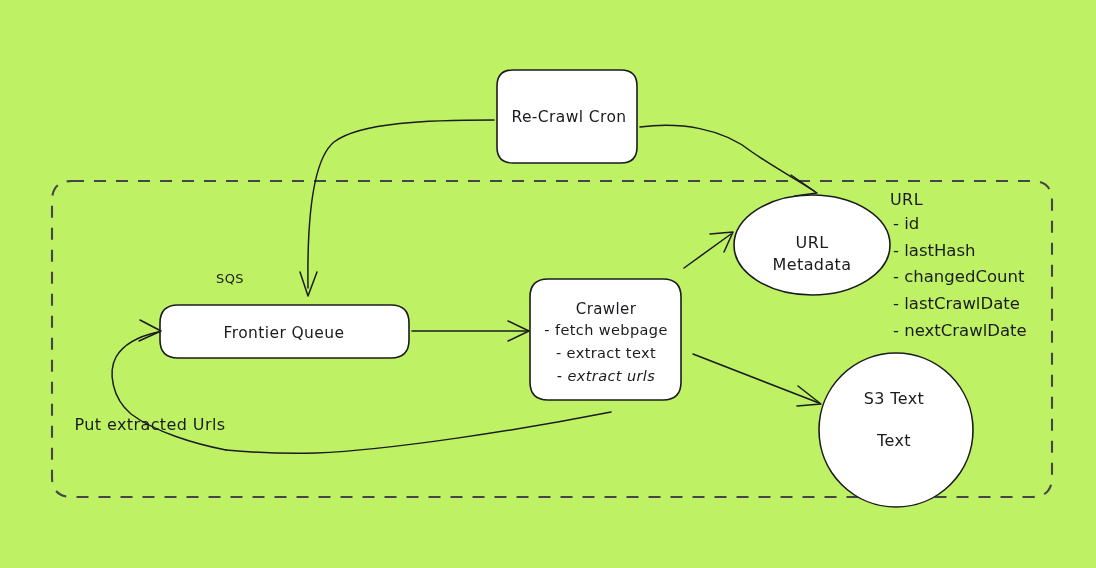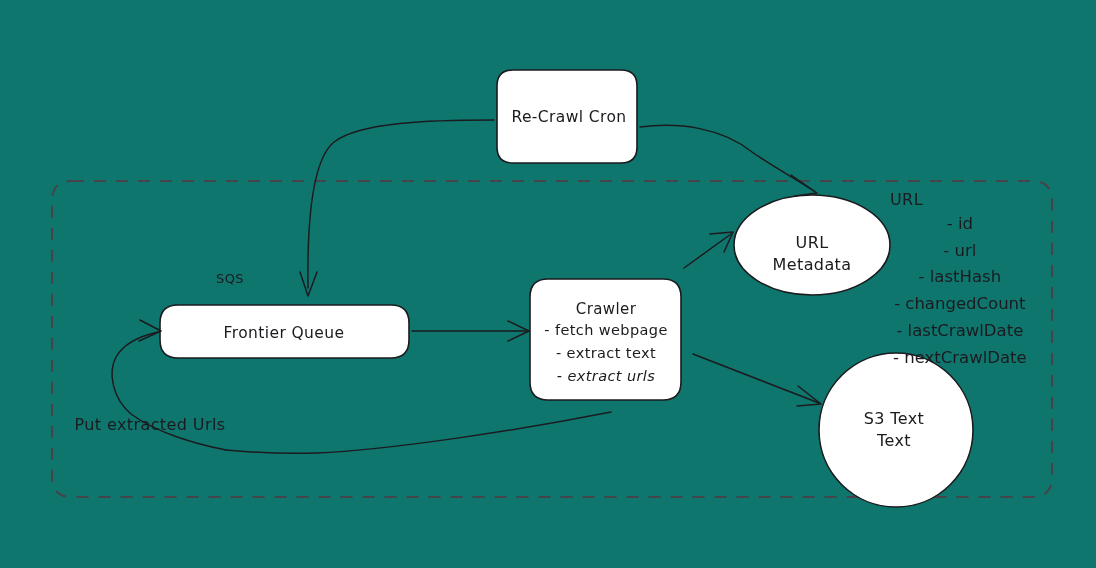--- a/index.html
+++ b/index.html
@@ -4,21 +4,21 @@
 <style>
   html, body {
     margin: 0;
     padding: 0;
     background: #ffffff;
   }
   #canvas {
     position: relative;
     width: 1096px;
     height: 568px;
-    background: #0f766e;
+    background: #bef264;
     overflow: hidden;
     font-family: "DejaVu Sans", sans-serif;
   }
   #canvas svg.layer {
     position: absolute;
     left: 0;
     top: 0;
     width: 1096px;
     height: 568px;
     overflow: visible;
@@ -68,21 +68,20 @@
   .t-attr-title { font-size: 16px; }
   .t-note { font-size: 16px; }
   .attr-list {
     position: absolute;
     color: #1b1b1f;
   }
   .attr-list .row {
     font-size: 16.5px;
     line-height: 1.62;
     white-space: pre;
-    text-align: center;
   }
 </style>
 </head>
 <body>
 
 <div id="canvas">
 
   <svg class="layer" viewBox="0 0 1096 568">
 
     <path class="dashed-zone" d="M 72 181 L 1032 181 Q 1052 181 1052 201 L 1052 477 Q 1052 497 1032 497 L 72 497 Q 52 497 52 477 L 52 201 Q 52 181 72 181 Z"></path>
@@ -141,29 +140,28 @@
   <div class="lbl lbl-center t-node-item" style="left:606px; top:321px;">- fetch webpage</div>
 
   <div class="lbl lbl-center t-node-item" style="left:606px; top:344px;">- extract text</div>
 
   <div class="lbl lbl-center t-node-item" style="left:606px; top:367px;font-style:italic;">- extract urls</div>
 
   <div class="lbl lbl-center t-ellipse" style="left:812px; top:232px;">URL</div>
 
   <div class="lbl lbl-center t-ellipse" style="left:812px; top:254px;">Metadata</div>
 
-  <div class="lbl lbl-center t-ellipse" style="left:894px; top:408px;">S3 Text</div>
+  <div class="lbl lbl-center t-ellipse" style="left:894px; top:388px;">S3 Text</div>
 
   <div class="lbl lbl-center t-ellipse" style="left:894px; top:430px;">Text</div>
 
   <div class="lbl t-attr-title" style="left:890px; top:189px;">URL</div>
 
   <div class="attr-list" style="left:893px; top:211px;">
     <div class="row">- id</div>
-    <div class="row">- url</div>
     <div class="row">- lastHash</div>
     <div class="row">- changedCount</div>
     <div class="row">- lastCrawlDate</div>
     <div class="row">- nextCrawlDate</div>
   </div>
 
   <div class="lbl lbl-center t-note" style="left:150px; top:414px;">Put extracted Urls</div>
 
 
 </div>

